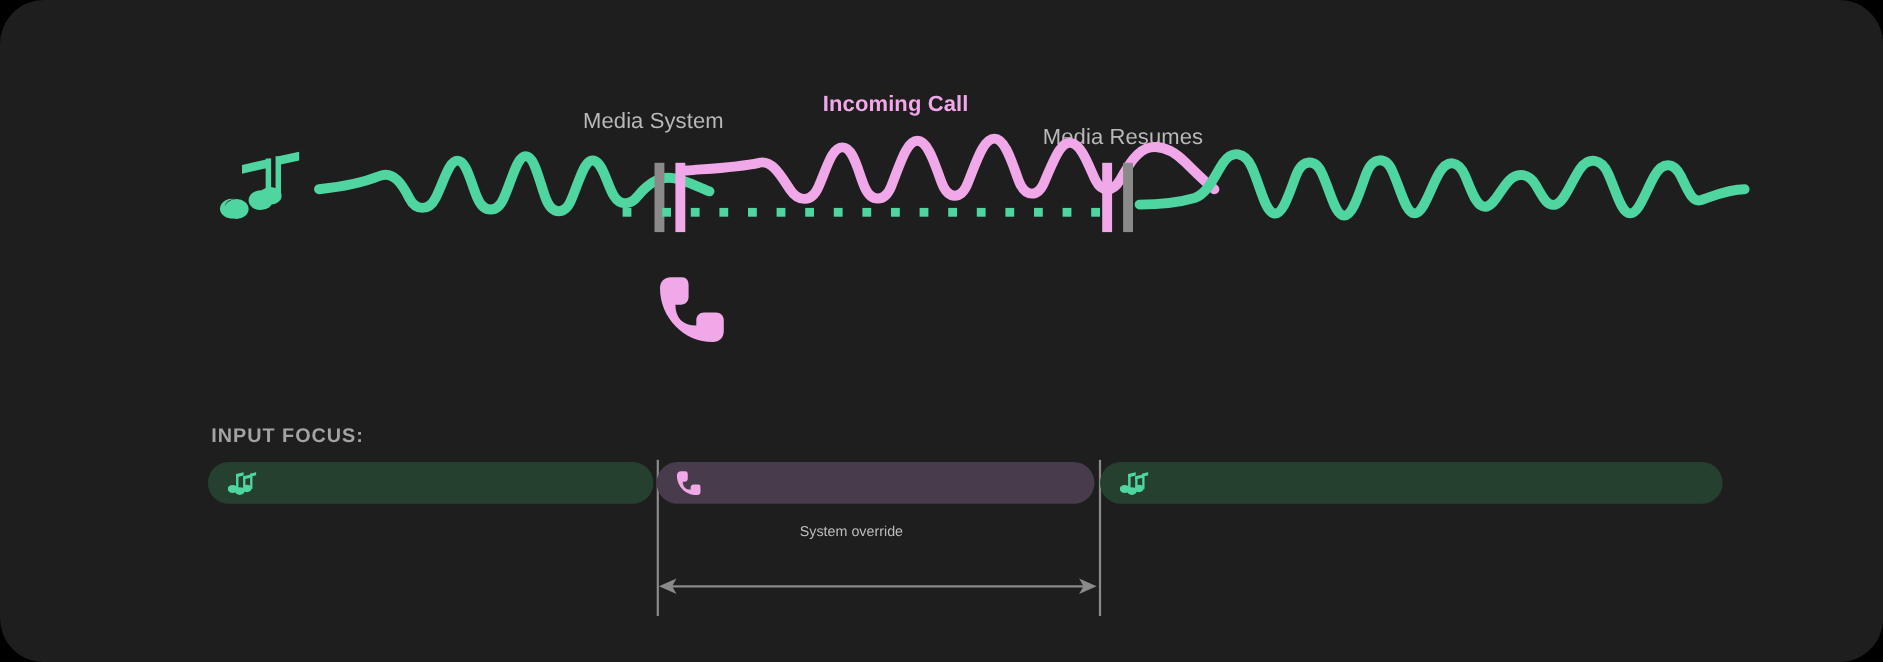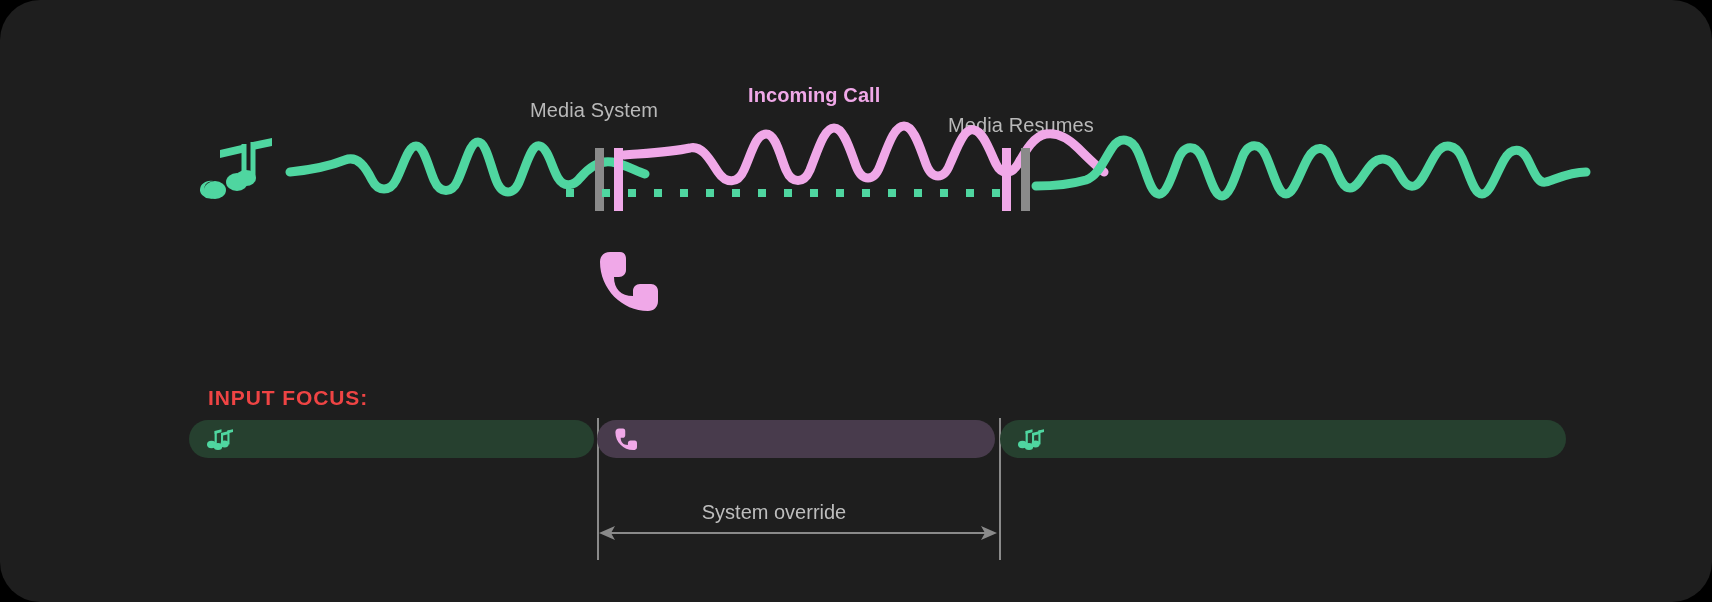--- a/index.html
+++ b/index.html
@@ -59,23 +59,23 @@
   
   #focus-section {
     position: absolute;
     left: 0; top: 330px;
     width: 1712px;
     height: 272px;
   }
 
   #focus-title {
     position: absolute;
-    left: 208px; top: 56px;
-    color: #ef4444;
-    font-size: 21px;
+    left: 192px; top: 56px;
+    color: #a3a3a3;
+    font-size: 18px;
     font-weight: 700;
     letter-spacing: 0.9px;
   }
 
   .focus-bar {
     position: absolute;
     top: 90px;
     height: 38px;
     border-radius: 19px;
     display: flex;
@@ -100,22 +100,21 @@
   #guide-left  { left: 597px; }
   #guide-right { left: 999px; }
 
   #override-label {
     position: absolute;
     left: 597px;
     top: 145px;
     width: 354px;
     text-align: center;
     color: #bdbdbd;
-    font-size: 20px;
-    margin-top: 26px;
+    font-size: 13px;
   }
 
   #override-arrow {
     position: absolute;
     left: 597px;
     top: 192px;
     width: 402px;
     height: 22px;
   }
 </style>

